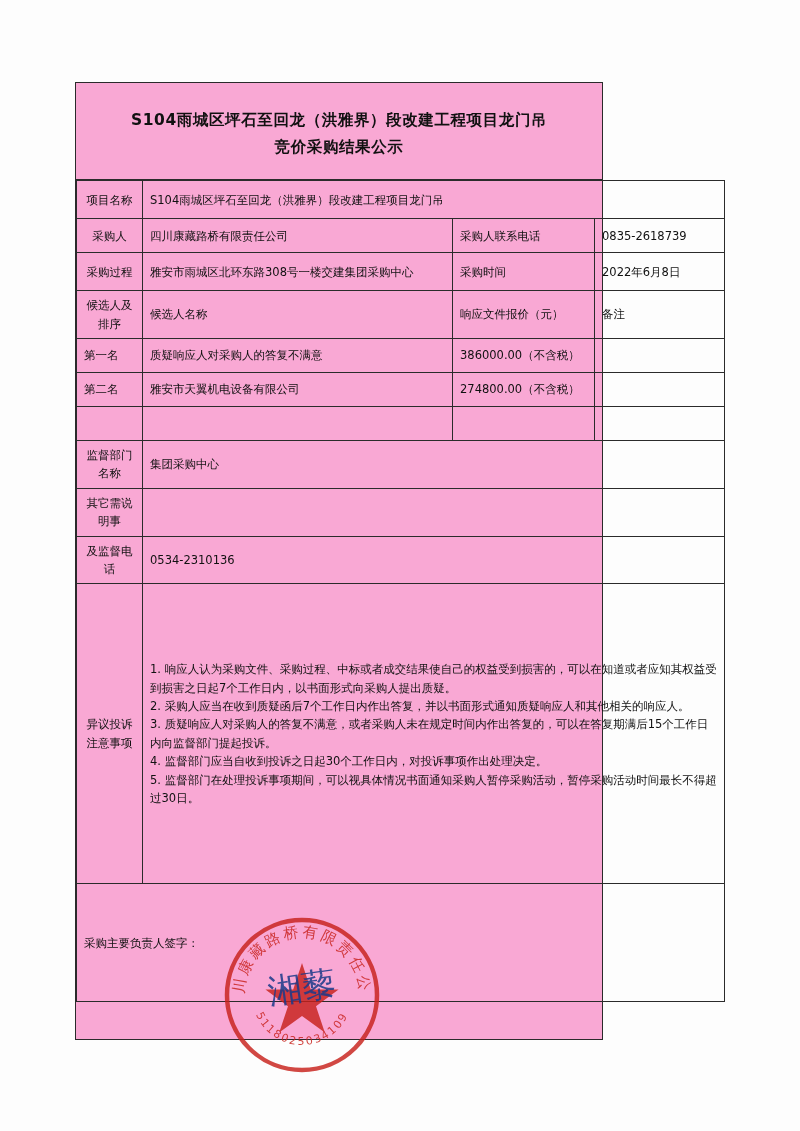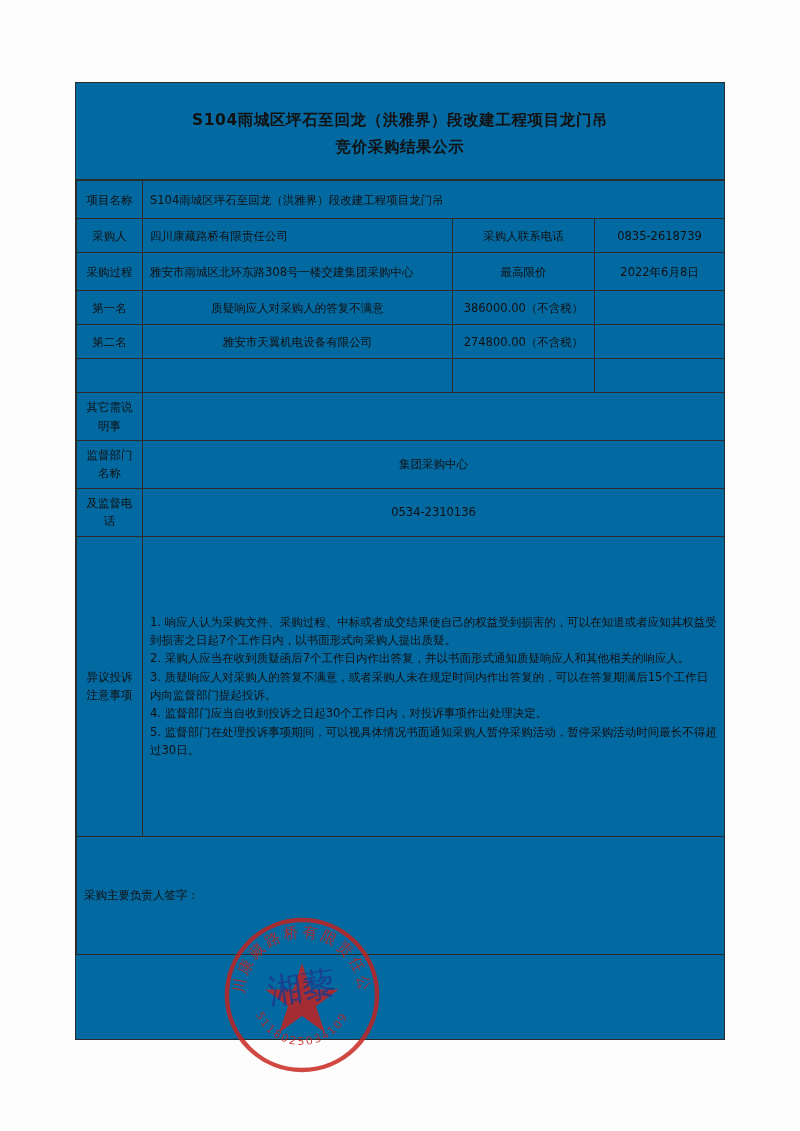--- a/index.html
+++ b/index.html
@@ -19,25 +19,25 @@
     position: absolute;
     left: 0; top: 0;
     width: 800px;
     height: 1131px;
     background: #fdfdfd;
   }
   .doc-frame {
     position: absolute;
     left: 75px;
     top: 82px;
-    width: 650px;
+    width: 528px;
     height: 958px;
     border: 1.5px solid #2b2b2b;
     box-sizing: border-box;
-    background: #0369a1;
+    background: #f9a8d4;
   }
   .title-block {
     padding: 24px 26px 18px 26px;
     text-align: center;
     border-bottom: 1.2px solid #2b2b2b;
   }
   .title-line {
     font-size: 15.5px;
     font-weight: bold;
     letter-spacing: 0.6px;
@@ -60,21 +60,20 @@
   td.lbl {
     text-align: center;
     width: 66px;
     font-size: 11.5px;
   }
   td.val {
     text-align: left;
     padding-left: 10px;
   }
   td.ctr {
-    text-align: center;
   }
   .row-h-1 { height: 38px; }
   .row-h-2 { height: 34px; }
   .row-h-3 { height: 40px; }
   .empty-row { height: 34px; }
   .notes-cell {
     text-align: left;
     padding: 10px 12px 10px 12px;
     line-height: 1.95;
     font-size: 11.5px;
@@ -144,25 +143,31 @@
       <tr class="row-h-2">
         <td class="lbl">采购人</td>
         <td class="val">四川康藏路桥有限责任公司</td>
         <td class="ctr">采购人联系电话</td>
         <td class="ctr">0835-2618739</td>
       </tr>
 
       <tr class="row-h-1">
         <td class="lbl">采购过程</td>
         <td class="val">雅安市雨城区北环东路308号一楼交建集团采购中心</td>
-        <td class="ctr">最高限价</td>
+        <td class="ctr">采购时间</td>
         <td class="ctr">2022年6月8日</td>
       </tr>
 
 
+      <tr class="row-h-3">
+        <td class="lbl">候选人及排序</td>
+        <td class="ctr">候选人名称</td>
+        <td class="ctr">响应文件报价（元）</td>
+        <td class="ctr">备注</td>
+      </tr>
 
       <tr class="row-h-2">
         <td class="ctr">第一名</td>
         <td class="ctr">质疑响应人对采购人的答复不满意</td>
         <td class="ctr">386000.00（不含税）</td>
         <td class="ctr"></td>
       </tr>
 
       <tr class="row-h-2">
         <td class="ctr">第二名</td>
@@ -172,27 +177,27 @@
       </tr>
 
       <tr class="empty-row">
         <td class="ctr"></td>
         <td class="ctr"></td>
         <td class="ctr"></td>
         <td class="ctr"></td>
       </tr>
 
       <tr class="row-h-2">
+        <td class="lbl">监督部门名称</td>
+        <td class="ctr" colspan="3">集团采购中心</td>
+      </tr>
+
+      <tr class="row-h-2">
         <td class="lbl">其它需说明事</td>
         <td class="val" colspan="3"></td>
-      </tr>
-
-      <tr class="row-h-2">
-        <td class="lbl">监督部门名称</td>
-        <td class="ctr" colspan="3">集团采购中心</td>
       </tr>
 
       <tr class="row-h-2">
         <td class="lbl">及监督电话</td>
         <td class="ctr" colspan="3">0534-2310136</td>
       </tr>
 
       <tr style="height:300px">
         <td class="lbl">异议投诉注意事项</td>
         <td class="notes-cell" colspan="3">

